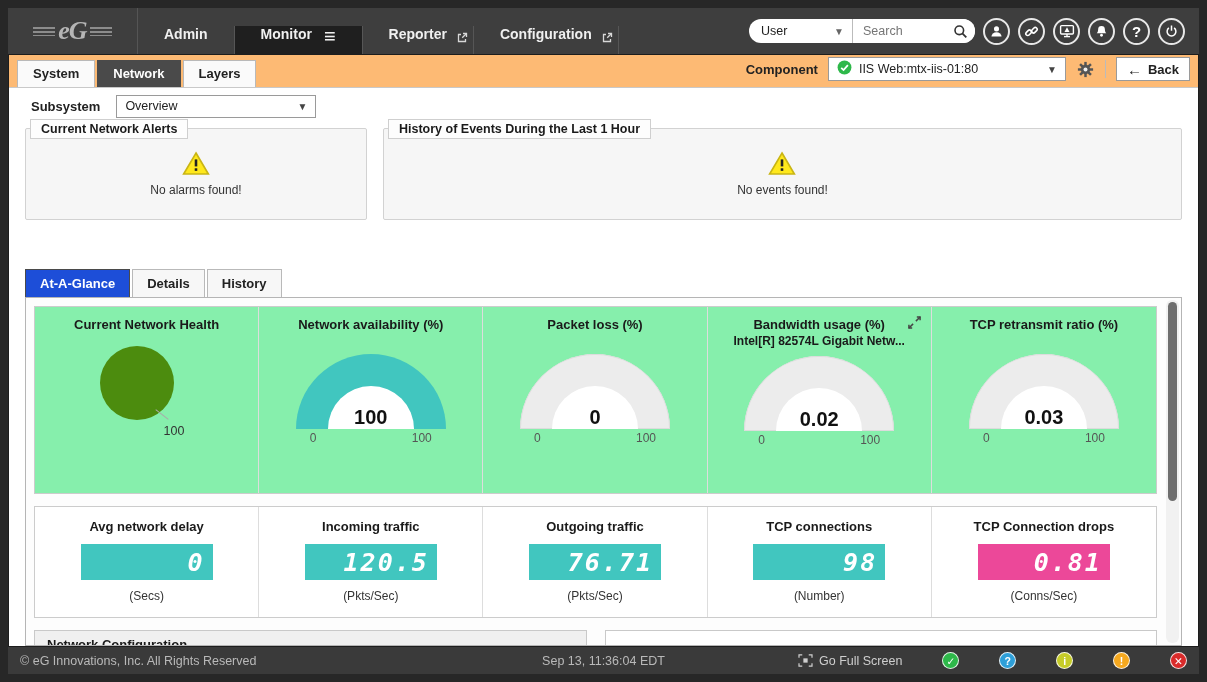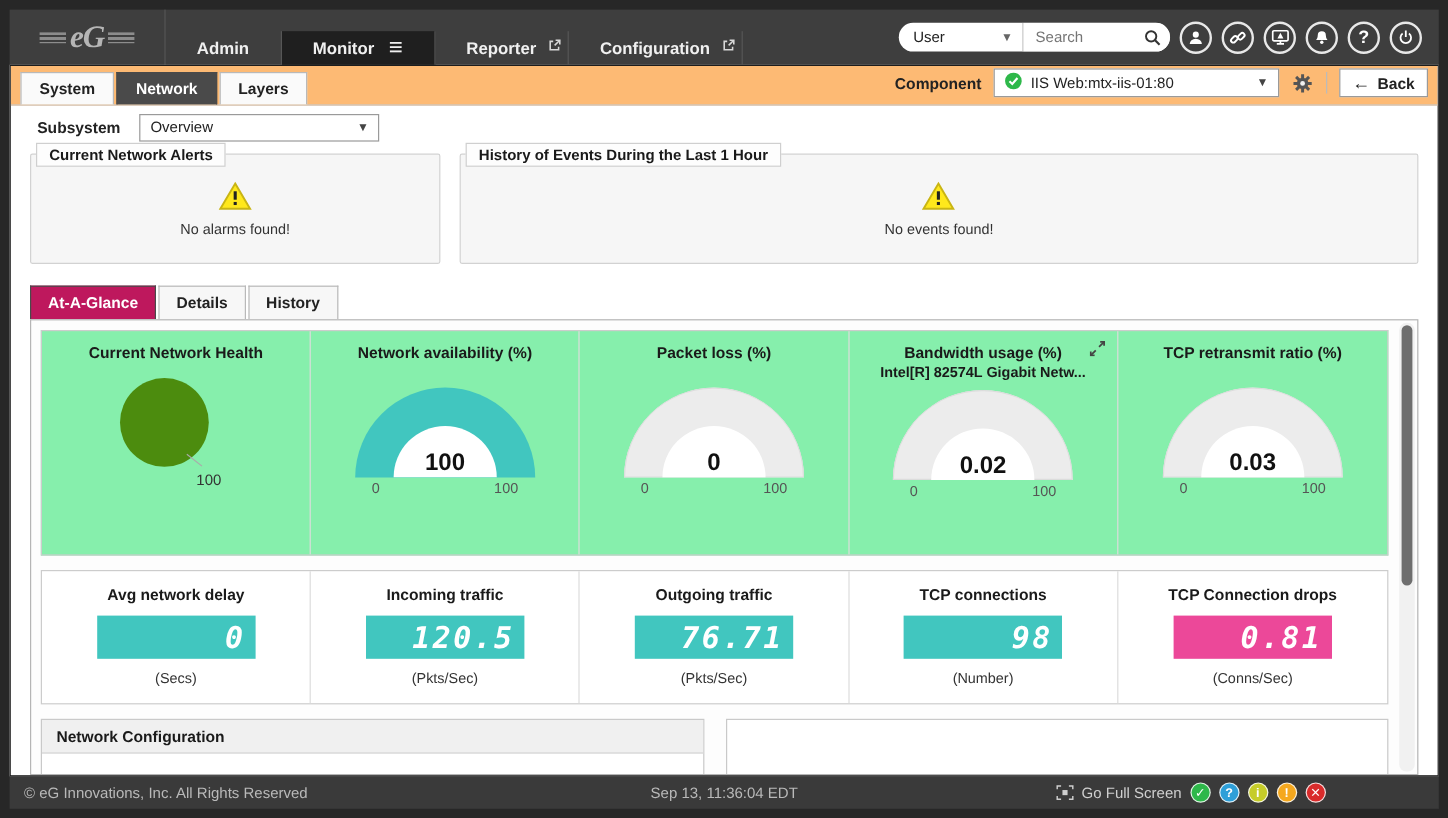--- a/index.html
+++ b/index.html
@@ -6,21 +6,21 @@
   html,body { width:1207px; height:682px; }
   body { font-family: "Liberation Sans", "DejaVu Sans", sans-serif; background:#555; }
   .frame { width:1207px; height:682px; background:#272727; padding:8px; display:flex; flex-direction:column; }
 
   
   .topbar { height:46px; background:#3e3e3e; display:flex; align-items:stretch; flex:0 0 46px; }
   .logo { width:130px; display:flex; align-items:center; justify-content:center; border-right:1px solid #555; }
   .logo-lines { width:22px; height:9px; background:repeating-linear-gradient(#9a9a9a 0 2px, transparent 2px 4px); opacity:.85; }
   .logo-text { color:#b5b5b5; font-size:26px; font-weight:bold; font-style:italic; letter-spacing:-1px; margin:0 3px; font-family:"Liberation Serif", serif; }
   .nav-tabs { display:flex; align-items:stretch; }
-  .nav-tab { position:relative; display:flex; align-items:center; justify-content:center; gap:12px;
+  .nav-tab { position:relative; display:flex; align-items:flex-start; justify-content:center; gap:12px;
              padding:0 26px; color:#f0f0f0; font-weight:bold; font-size:14px; border-right:1px solid #565656; cursor:pointer;margin-top:18px; }
   .nav-tab.active { background:#1f1f1f; }
   .hamburger { font-size:20px; line-height:1; }
   .ext-icon { position:absolute; top:4px; right:5px; }
   .topbar-right { margin-left:auto; display:flex; align-items:center; gap:8px; padding-right:14px; }
   .search-pill { display:flex; align-items:center; height:24px; border-radius:12px; overflow:hidden; background:#fff; }
   .user-select { display:flex; align-items:center; justify-content:space-between; width:104px; height:100%;
                  padding:0 8px 0 12px; border-right:1px solid #bbb; font-size:12.5px; color:#222; cursor:pointer; }
   .user-caret { color:#666; font-size:10px; }
   .search-box { display:flex; align-items:center; height:100%; }
@@ -64,21 +64,21 @@
   .legend { position:absolute; top:-10px; left:4px; background:#fdfdfd; border:1px solid #cfcfcf; padding:2px 10px;
             font-size:12.5px; font-weight:bold; color:#1a1a1a; }
   .no-data { display:flex; flex-direction:column; align-items:center; gap:3px; }
   .no-data-text { font-size:12px; color:#333; }
 
   
   .glance { flex:1 1 auto; display:flex; flex-direction:column; padding:8px 16px 0; overflow:hidden; }
   .glance-tabs { display:flex; align-items:flex-end; }
   .glance-tab { padding:6px 14px; font-size:13px; font-weight:bold; color:#222; background:#f7f7f7; border:1px solid #b9b9b9;
                 border-bottom:none; margin-right:2px; cursor:pointer; }
-  .glance-tab.active { background:#be185d; color:#fff; border-color:#4a4a4a; }
+  .glance-tab.active { background:#1d4ed8; color:#fff; border-color:#4a4a4a;margin-top:31px; }
   .glance-body { position:relative; flex:1 1 auto; border:1px solid #b5b5b5; background:#fdfdfd; padding:8px 24px 0 8px; overflow:hidden; }
   .vscrollbar { position:absolute; top:2px; right:2px; bottom:2px; width:13px; background:#f1f1f1; border-radius:6px; }
   .vscroll-thumb { position:absolute; top:2px; left:2px; width:9px; height:58%; background:#6e6e6e; border-radius:5px; cursor:pointer; }
 
   .gauges-panel { background:#86efac; border:1px solid #ccc; height:188px; display:flex; }
   .gauge-col { flex:1 1 20%; padding:10px 6px 0; display:flex; flex-direction:column; align-items:center; border-right:1px solid #ddd; position:relative; }
   .gauge-col:last-child { border-right:none; }
   .g-title { font-size:13px; font-weight:bold; color:#1a1a1a; text-align:center; }
   .g-subtitle { font-size:12px; font-weight:bold; color:#1a1a1a; text-align:center; margin-top:2px; }
   .expand-btn { position:absolute; top:8px; right:10px; cursor:pointer; }
@@ -107,21 +107,21 @@
   .sections-row { display:flex; gap:18px; margin-top:12px; }
   .section-panel { flex:1 1 50%; border:1px solid #c9c9c9; background:#fff; }
   .section-header { background:#f0f0f0; border-bottom:1px solid #d5d5d5; padding:6px 12px; font-size:13px; font-weight:bold;
                     color:#1a1a1a; display:flex; gap:26px; }
   .section-body { height:40px; }
 
   
   .footer { flex:0 0 27px; background:#3a3a3a; display:flex; align-items:center; padding:0 12px; color:#b9b9b9; font-size:12.5px; }
   .footer-left { flex:1 1 33%; }
   .footer-center { flex:1 1 33%; text-align:center; }
-  .footer-right { flex:1 1 33%; display:flex; align-items:center; justify-content:center; gap:7px; }
+  .footer-right { flex:1 1 33%; display:flex; align-items:center; justify-content:space-between; gap:7px; }
   .fullscreen { display:flex; align-items:center; gap:6px; cursor:pointer; color:#cfcfcf; }
   .status-dot { width:17px; height:17px; border-radius:50%; display:flex; align-items:center; justify-content:center;
                 color:#fff; font-size:10.5px; font-weight:bold; cursor:pointer; border:1px solid rgba(255,255,255,.85); }
 </style>
 </head>
 <body>
 
 <div class="frame">
 
   <header class="topbar">

